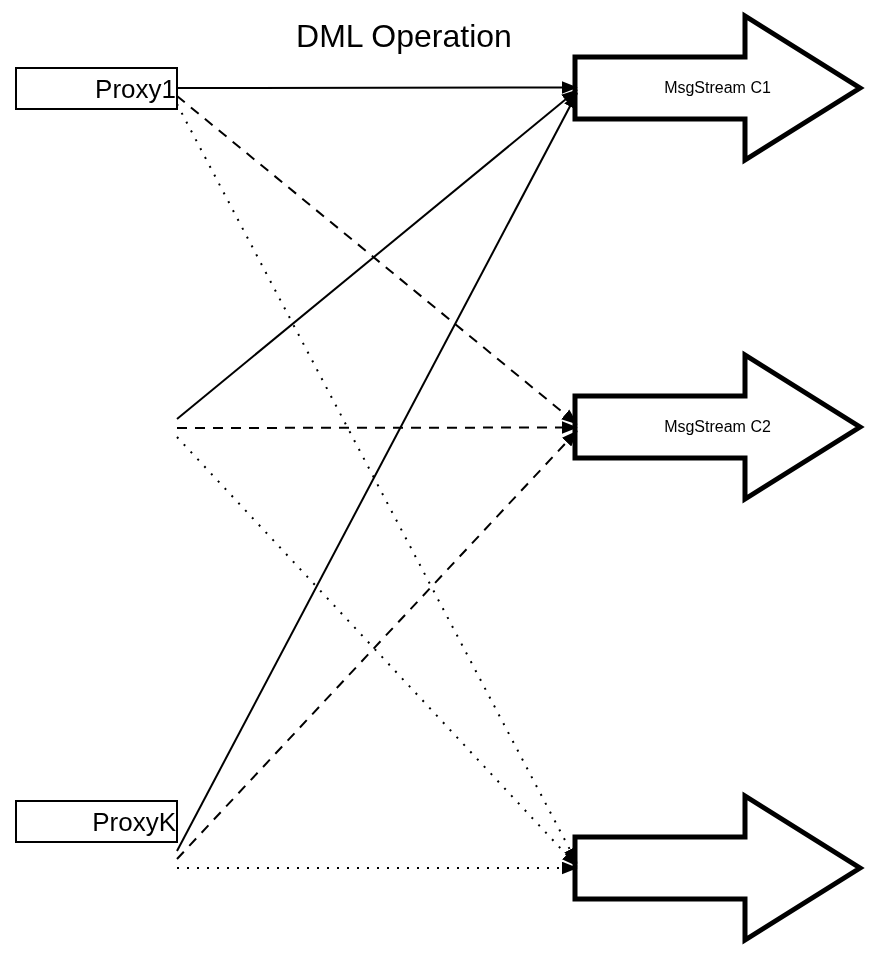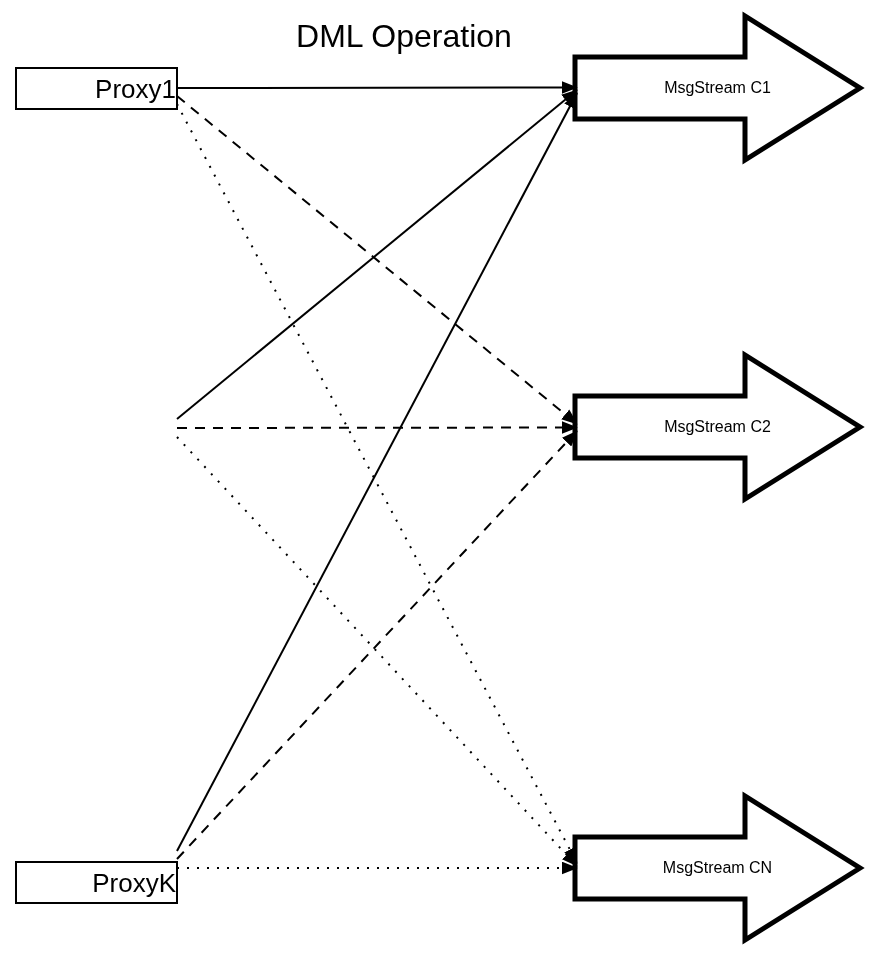--- a/index.html
+++ b/index.html
@@ -46,21 +46,21 @@
     background: #ffffff;
     display: flex;
     align-items: center;
     justify-content: flex-end;
     font-size: 26px;
     line-height: 1;
     white-space: nowrap;
   }
   .proxy-box.p1 { top: 67px; }
   .proxy-box.p2 { top: 407px; }
-  .proxy-box.pk { top: 861px; }
+  .proxy-box.pk { top: 800px; }
   .stream-label {
     position: absolute;
     left: 575px;
     width: 285px;
     height: 30px;
     display: flex;
     align-items: center;
     justify-content: center;
     font-size: 16px;
     line-height: 1;
@@ -115,15 +115,14 @@
 
   <div class="proxy-box p1">
     <span>Proxy1</span>
   </div>
   <div class="proxy-box pk">
     <span>ProxyK</span>
   </div>
 
   <div class="stream-label c1">MsgStream C1</div>
   <div class="stream-label c2">MsgStream C2</div>
-  <div class="stream-label cn">MsgStream CN</div>
 
 </div>
 
 </body></html>

